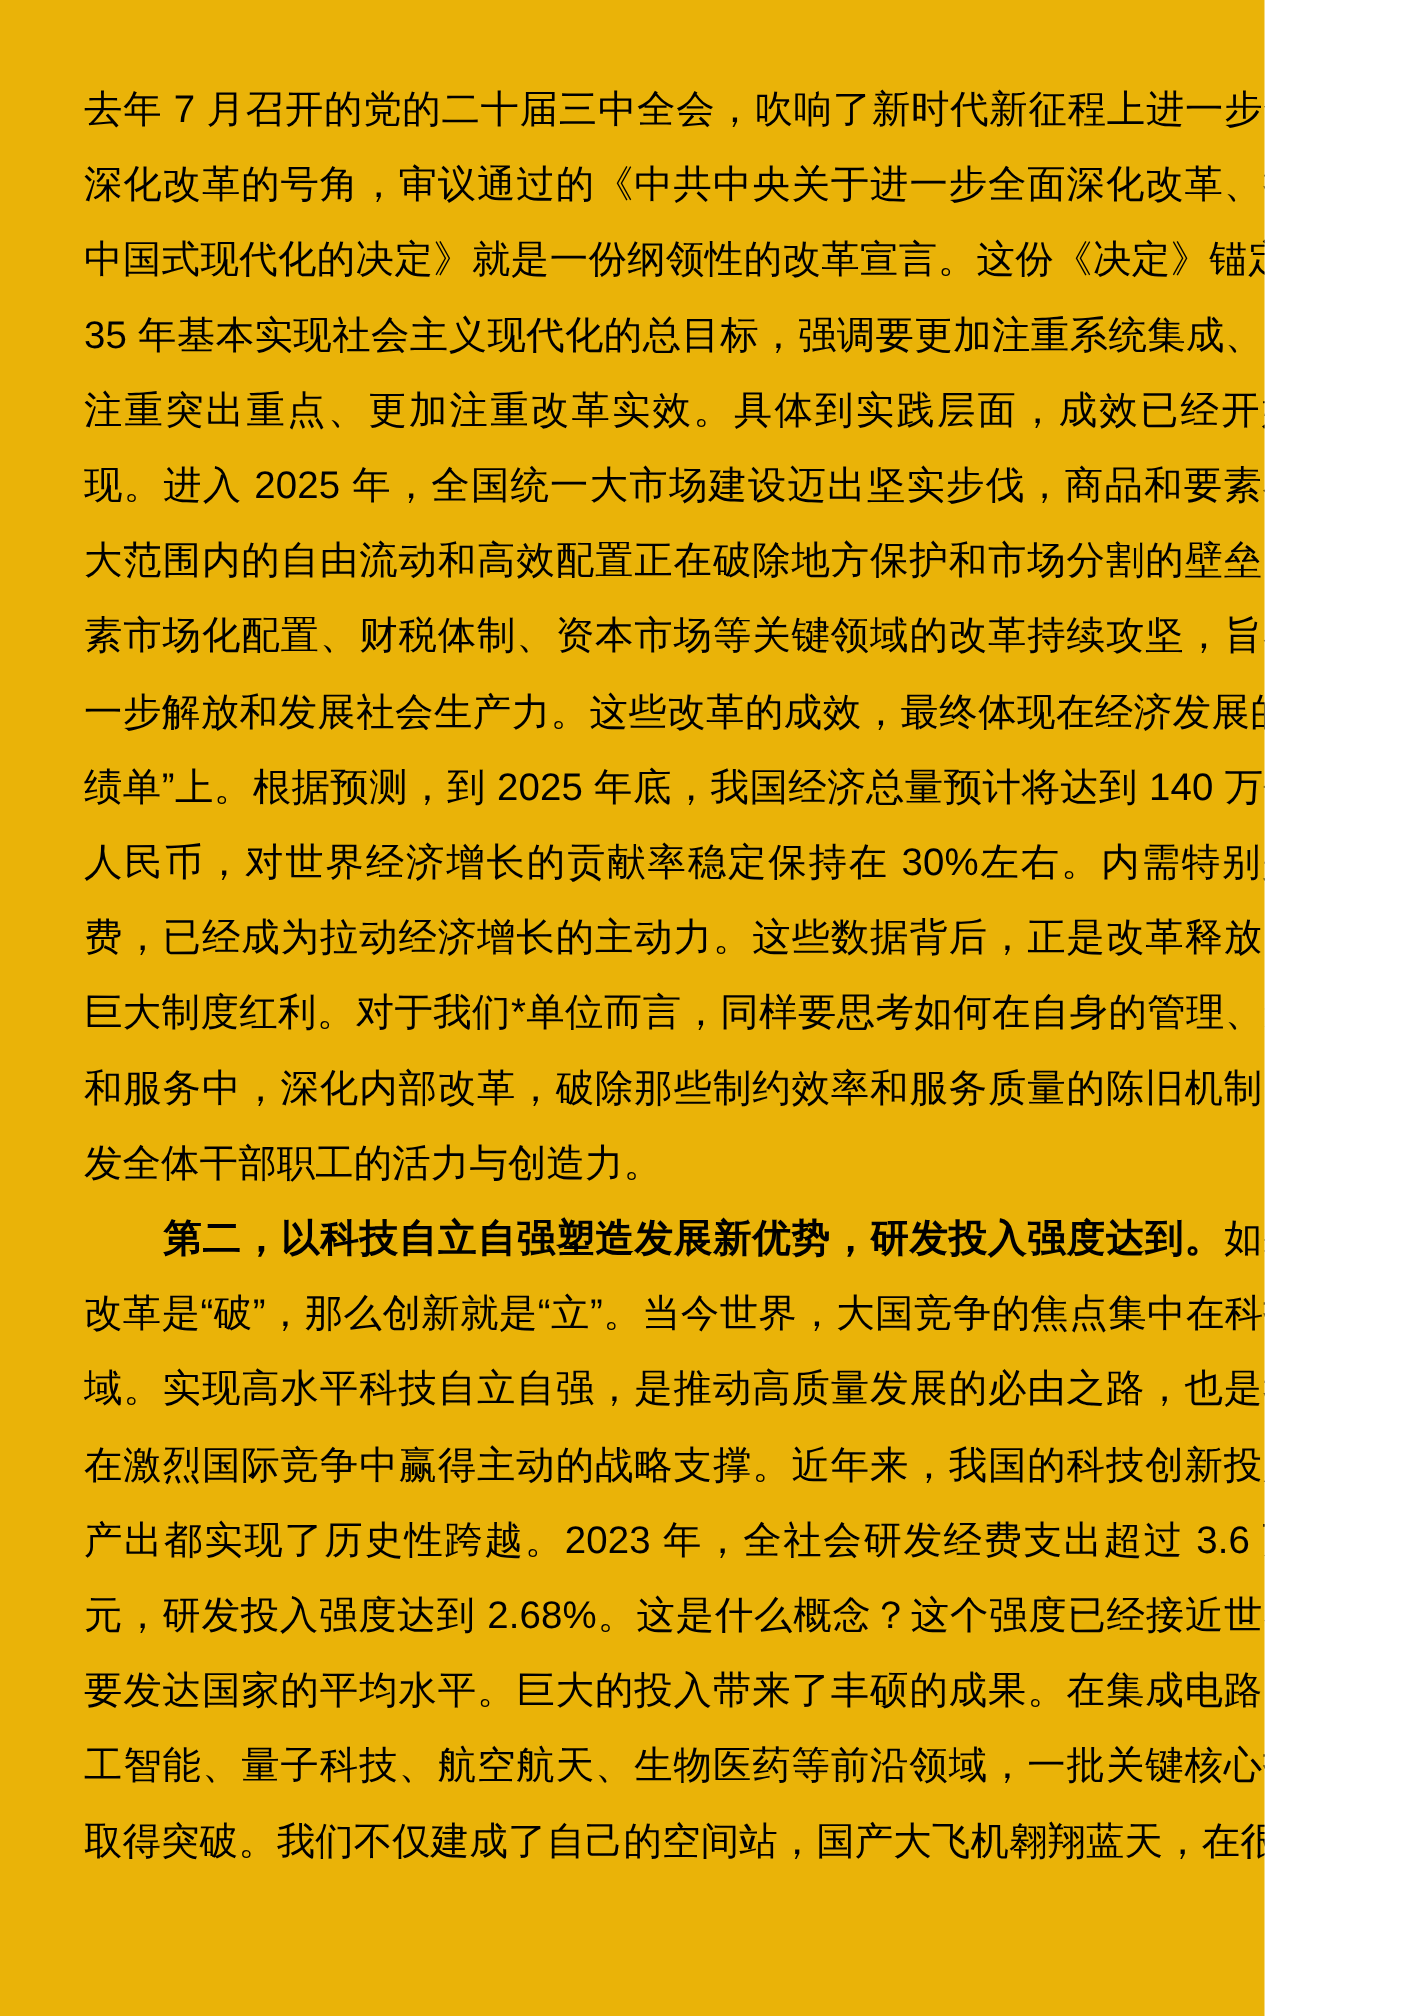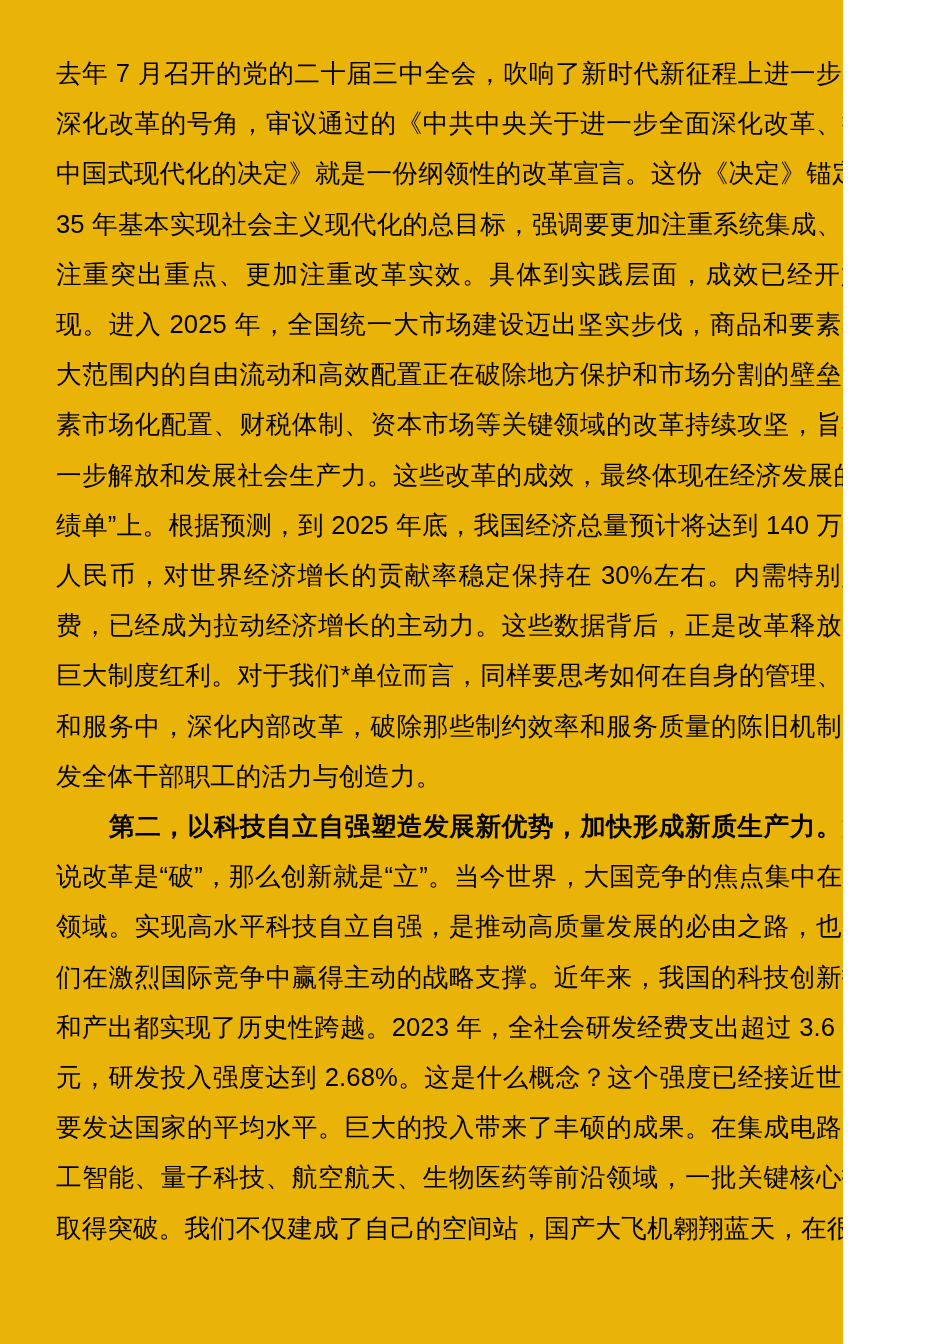--- a/index.html
+++ b/index.html
@@ -47,16 +47,16 @@
   }
 </style>
 </head>
 <body>
 
 <div id="page">
   <div id="doc-body">
 
     <p class="para"><span>去年 7 月召开的党的二十届三中全会，吹响了新时代新征程上进一步全面深化改革的号角，审议通过的《中共中央关于进一步全面深化改革、推进中国式现代化的决定》就是一份纲领性的改革宣言。这份《决定》锚定 2035 年基本实现社会主义现代化的总目标，强调要更加注重系统集成、更加注重突出重点、更加注重改革实效。具体到实践层面，成效已经开始显现。进入 2025 年，全国统一大市场建设迈出坚实步伐，商品和要素在更大范围内的自由流动和高效配置正在破除地方保护和市场分割的壁垒。要素市场化配置、财税体制、资本市场等关键领域的改革持续攻坚，旨在进一步解放和发展社会生产力。这些改革的成效，最终体现在经济发展的“成绩单”上。根据预测，到 2025 年底，我国经济总量预计将达到 140 万亿元人民币，对世界经济增长的贡献率稳定保持在 30%左右。内需特别是消费，已经成为拉动经济增长的主动力。这些数据背后，正是改革释放出的巨大制度红利。对于我们*单位而言，同样要思考如何在自身的管理、运营和服务中，深化内部改革，破除那些制约效率和服务质量的陈旧机制，激发全体干部职工的活力与创造力。</span></p>
 
-    <p class="para"><span class="indent"></span><span class="bold-lead">第二，以科技自立自强塑造发展新优势，加快形成新质生产力。</span><span>如果说改革是“破”，那么创新就是“立”。当今世界，大国竞争的焦点集中在科技领域。实现高水平科技自立自强，是推动高质量发展的必由之路，也是我们在激烈国际竞争中赢得主动的战略支撑。近年来，我国的科技创新投入和产出都实现了历史性跨越。2023 年，全社会研发经费支出超过 3.6 万亿元，研发投入强度达到 2.68%。这是什么概念？这个强度已经接近世界主要发达国家的平均水平。巨大的投入带来了丰硕的成果。在集成电路、人工智能、量子科技、航空航天、生物医药等前沿领域，一批关键核心技术取得突破。我们不仅建成了自己的空间站，国产大飞机翱翔蓝天，在很</span></p>
+    <p class="para"><span class="indent"></span><span class="bold-lead">第二，以科技自立自强塑造发展新优势，研发投入强度达到。</span><span>如果说改革是“破”，那么创新就是“立”。当今世界，大国竞争的焦点集中在科技领域。实现高水平科技自立自强，是推动高质量发展的必由之路，也是我们在激烈国际竞争中赢得主动的战略支撑。近年来，我国的科技创新投入和产出都实现了历史性跨越。2023 年，全社会研发经费支出超过 3.6 万亿元，研发投入强度达到 2.68%。这是什么概念？这个强度已经接近世界主要发达国家的平均水平。巨大的投入带来了丰硕的成果。在集成电路、人工智能、量子科技、航空航天、生物医药等前沿领域，一批关键核心技术取得突破。我们不仅建成了自己的空间站，国产大飞机翱翔蓝天，在很</span></p>
 
   </div>
 </div>
 
 </body></html>

